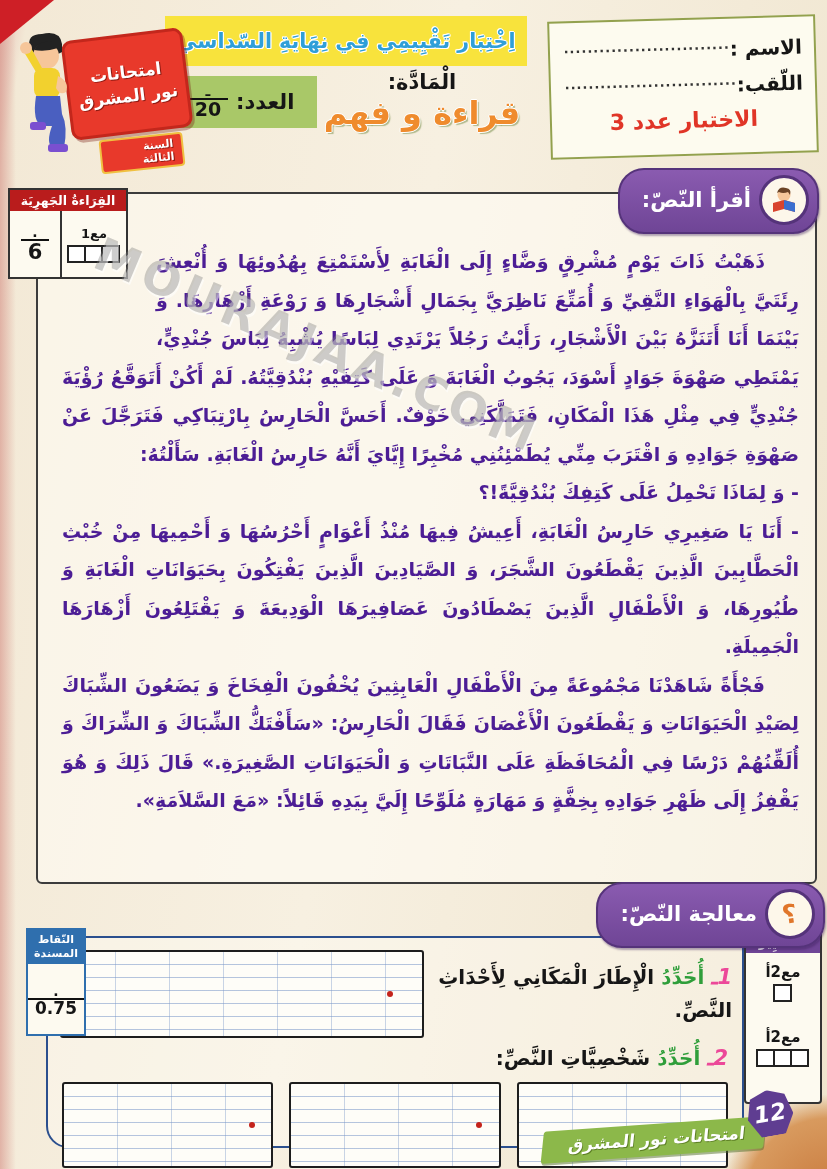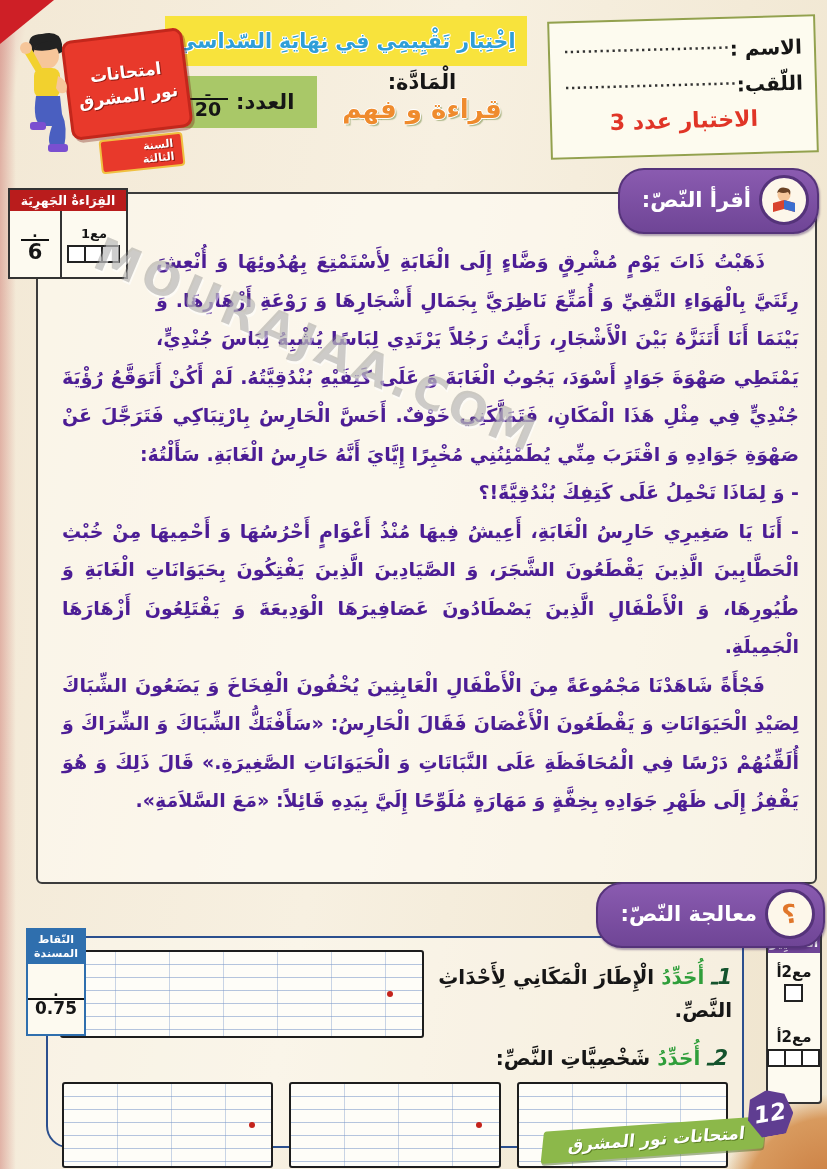--- a/index.html
+++ b/index.html
@@ -30,21 +30,21 @@
   .dots{flex:1;overflow:hidden;white-space:nowrap;font-size:13px;letter-spacing:1px;color:#333;
     padding-bottom:4px;}
   .exam-number{color:#e03527;font-weight:bold;font-size:22px;text-align:center;margin-top:6px;}
   .mid-col{position:absolute;top:6px;right:300px;width:362px;}
   .title-banner{background:#f8e33c;color:#2f9fd8;font-weight:bold;font-size:20.5px;
     text-align:center;direction:rtl;padding:12px 6px;line-height:26px;
     text-shadow:1px 0 #fff,-1px 0 #fff,0 1px #fff,0 -1px #fff,1px 1px #fff,-1px -1px #fff;}
   .under-banner{display:flex;direction:rtl;margin-top:4px;align-items:flex-start;}
   .subject-block{flex:1;text-align:center;direction:rtl;}
   .subject-label{font-weight:bold;font-size:21px;}
-  .subject-value{font-weight:bold;font-size:26px;color:#ef8b2d;letter-spacing:1px;
+  .subject-value{font-weight:bold;font-size:32px;color:#ef8b2d;letter-spacing:1px;
     text-shadow:1px 0 #fff,-1px 0 #fff,0 1px #fff,0 -1px #fff,2px 2px 1px rgba(90,120,40,.45);}
   .score-box{width:152px;min-height:52px;background:#a9c868;display:flex;direction:rtl;
     align-items:center;justify-content:center;gap:8px;font-weight:bold;font-size:21px;
     padding:4px 6px;box-sizing:border-box;margin-top:6px;}
   .fraction{display:inline-flex;flex-direction:column;align-items:center;line-height:1.05;}
   .fraction .num{font-size:14px;font-weight:bold;}
   .fraction .den{border-top:2px solid #111;padding:0 7px;font-size:19px;font-weight:bold;}
   
   .logo{position:absolute;top:14px;left:14px;width:170px;height:150px;}
   .logo-board{position:absolute;top:10px;left:52px;width:116px;height:94px;background:#e8392b;
@@ -79,39 +79,39 @@
   .cbx{width:15px;height:14px;border:2px solid #222;background:#fff;margin-left:-2px;}
   .oral-score{flex:1;display:flex;align-items:center;justify-content:center;}
   .oral-score .den{font-size:21px;}
   .passage{padding:48px 16px 6px 24px;direction:rtl;text-align:justify;font-weight:bold;
     font-size:19px;line-height:38.5px;color:#4c1d95;}
   .passage p{margin:0;}
   .indent{text-indent:34px;}
   .oral-spacer{float:left;width:94px;height:82px;}
   
   .process-badge{top:882px;right:2px;z-index:8;padding-right:8px;}
-  .criteria-col{position:absolute;top:930px;right:5px;width:56px;height:174px;
+  .criteria-col{position:absolute;top:930px;right:5px;width:78px;height:174px;
     border:2px solid #333;border-radius:4px;background:#fdfaf0;z-index:7;box-sizing:border-box;}
   .criteria-head{background:#6f4596;color:#fff;font-weight:bold;font-size:13px;text-align:center;
     padding:3px 1px;direction:rtl;}
   .crit-item{display:flex;flex-direction:column;align-items:center;margin-top:10px;gap:3px;}
   .crit-item.second{margin-top:26px;}
   .crit-label{font-weight:bold;font-size:15px;direction:rtl;}
   .points-col{position:absolute;top:928px;left:26px;width:60px;height:108px;
     border:2px solid #2f6fae;background:#fdfaf0;z-index:7;box-sizing:border-box;}
   .points-head{background:#2f6fae;color:#fff;font-weight:bold;font-size:11px;text-align:center;
     direction:rtl;padding:3px 1px;line-height:14px;}
   .points-body{display:flex;align-items:center;justify-content:center;height:74px;}
   .points-body .den{font-size:17px;}
   .bottom-panel{position:absolute;top:936px;left:46px;width:698px;height:212px;
     border:2px solid #2b4f8e;border-radius:8px 8px 30px 22px;z-index:5;box-sizing:border-box;
     background:rgba(255,253,246,.4);}
   .q1-row{display:flex;direction:rtl;align-items:center;padding:12px 10px 0 12px;gap:8px;}
   .q-text{width:300px;font-weight:bold;font-size:20px;line-height:33px;text-align:right;direction:rtl;}
-  .q-num{color:#14532d;font-style:italic;font-size:21px;}
+  .q-num{color:#ec4899;font-style:italic;font-size:21px;}
   .q-verb{color:#2f9e3a;}
   .q2-line{direction:rtl;text-align:right;font-weight:bold;font-size:20px;padding:8px 14px 0 0;}
   .answer-box{position:relative;border:2.5px solid #1d1d1d;border-radius:3px;background:
     repeating-linear-gradient(to bottom,transparent 0 12px,rgba(120,150,200,.55) 12px 13px),
     repeating-linear-gradient(to right,transparent 0 53px,rgba(120,150,200,.4) 53px 54px),
     #fefdf8;}
   .q1-row .answer-box{flex:1;height:84px;}
   .boxes-row{display:flex;gap:16px;margin:12px 14px 0 14px;}
   .boxes-row .answer-box{flex:1;height:82px;}
   .red-dot{position:absolute;width:6px;height:6px;border-radius:50%;background:#c4231b;

